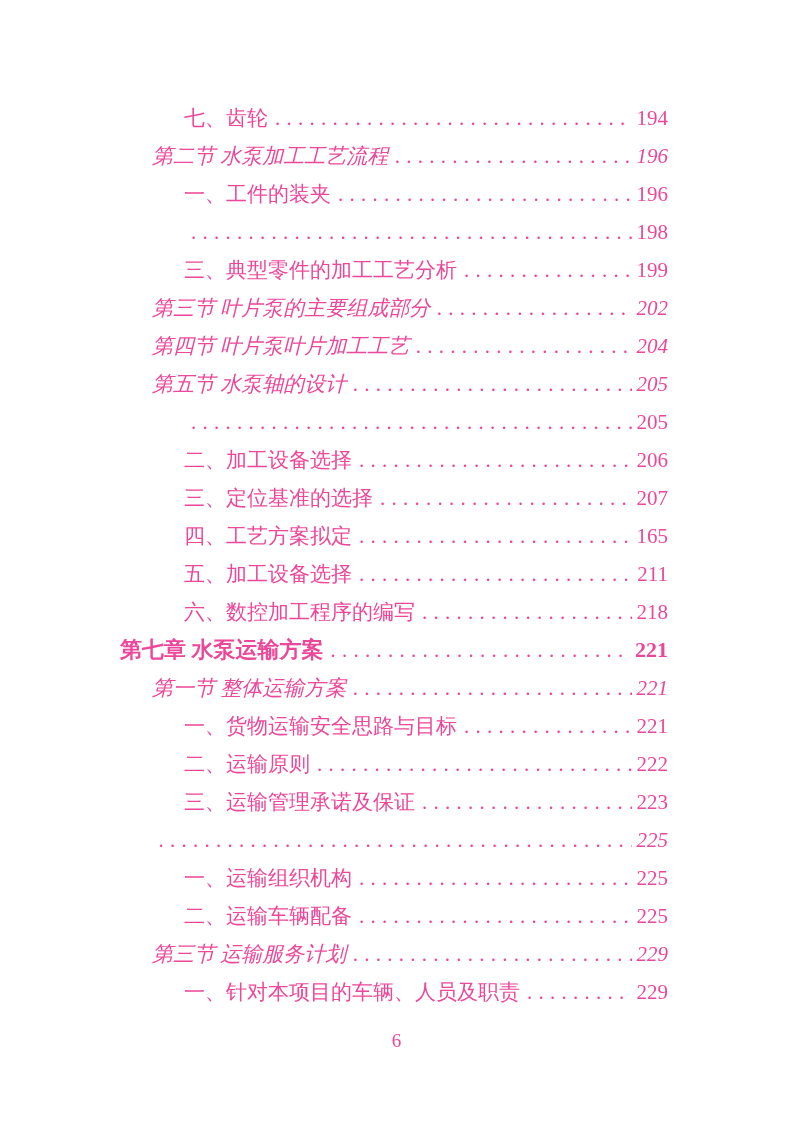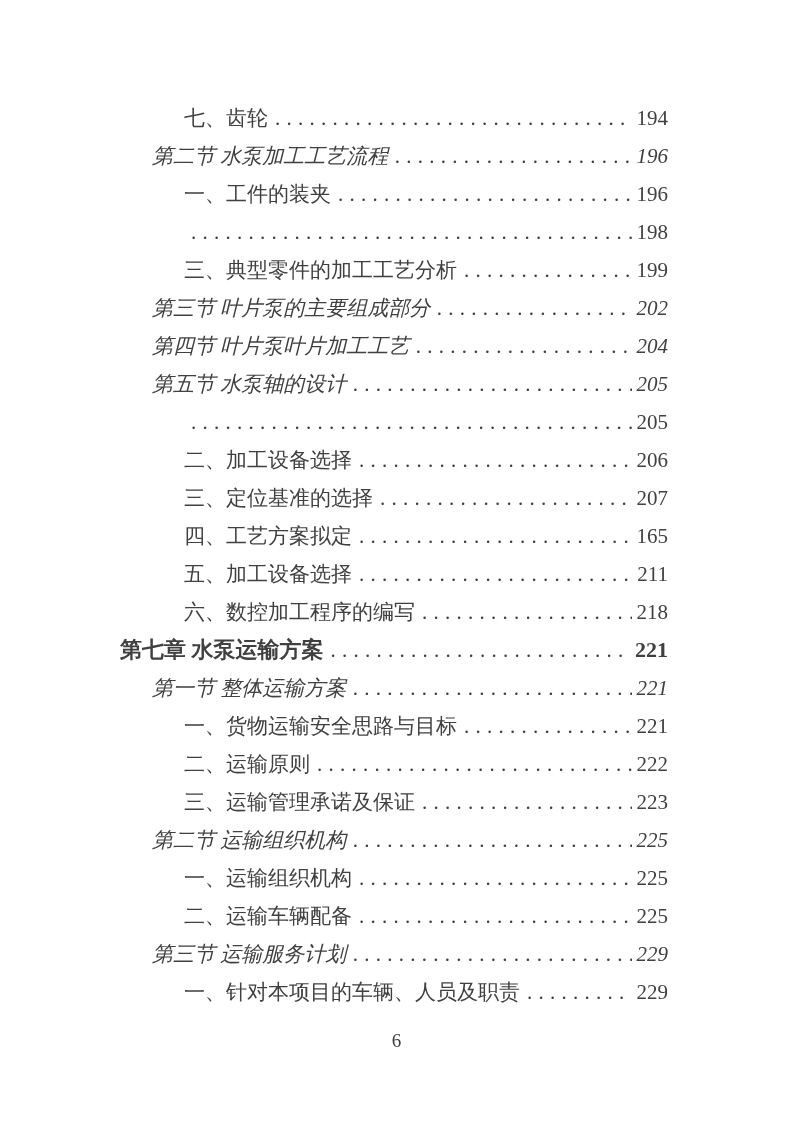--- a/index.html
+++ b/index.html
@@ -5,21 +5,21 @@
   html, body {
     margin: 0;
     padding: 0;
     background: #ffffff;
   }
   .page {
     position: relative;
     width: 793px;
     height: 1122px;
     background: #ffffff;
-    color: #404040;
+    color: #ec4899;
     font-family: "Liberation Serif", "DejaVu Serif", serif;
     overflow: hidden;
   }
   .toc {
     position: absolute;
     top: 99px;
     left: 120px;
     right: 125px;
   }
   .toc-row {
@@ -163,21 +163,20 @@
     <span class="toc-title">二、运输原则</span>
     <span class="dot-leader" aria-hidden="true">. . . . . . . . . . . . . . . . . . . . . . . . . . . . . . . . . . . . . . . . . . . . . . . . . . . . . . . . . . . . . . . . . . . . . . . . . . . . . . . . . . . . . . . . . . </span>
     <span class="toc-pagenum">222</span>
   </div>
       <div class="toc-row lv-item">
     <span class="toc-title">三、运输管理承诺及保证</span>
     <span class="dot-leader" aria-hidden="true">. . . . . . . . . . . . . . . . . . . . . . . . . . . . . . . . . . . . . . . . . . . . . . . . . . . . . . . . . . . . . . . . . . . . . . . . . . . . . . . . . . . . . . . . . . </span>
     <span class="toc-pagenum">223</span>
   </div>
       <div class="toc-row lv-section">
-    <span class="toc-title">第二节 运输组织机构</span>
     <span class="dot-leader" aria-hidden="true">. . . . . . . . . . . . . . . . . . . . . . . . . . . . . . . . . . . . . . . . . . . . . . . . . . . . . . . . . . . . . . . . . . . . . . . . . . . . . . . . . . . . . . . . . . </span>
     <span class="toc-pagenum">225</span>
   </div>
       <div class="toc-row lv-item">
     <span class="toc-title">一、运输组织机构</span>
     <span class="dot-leader" aria-hidden="true">. . . . . . . . . . . . . . . . . . . . . . . . . . . . . . . . . . . . . . . . . . . . . . . . . . . . . . . . . . . . . . . . . . . . . . . . . . . . . . . . . . . . . . . . . . </span>
     <span class="toc-pagenum">225</span>
   </div>
       <div class="toc-row lv-item">
     <span class="toc-title">二、运输车辆配备</span>

